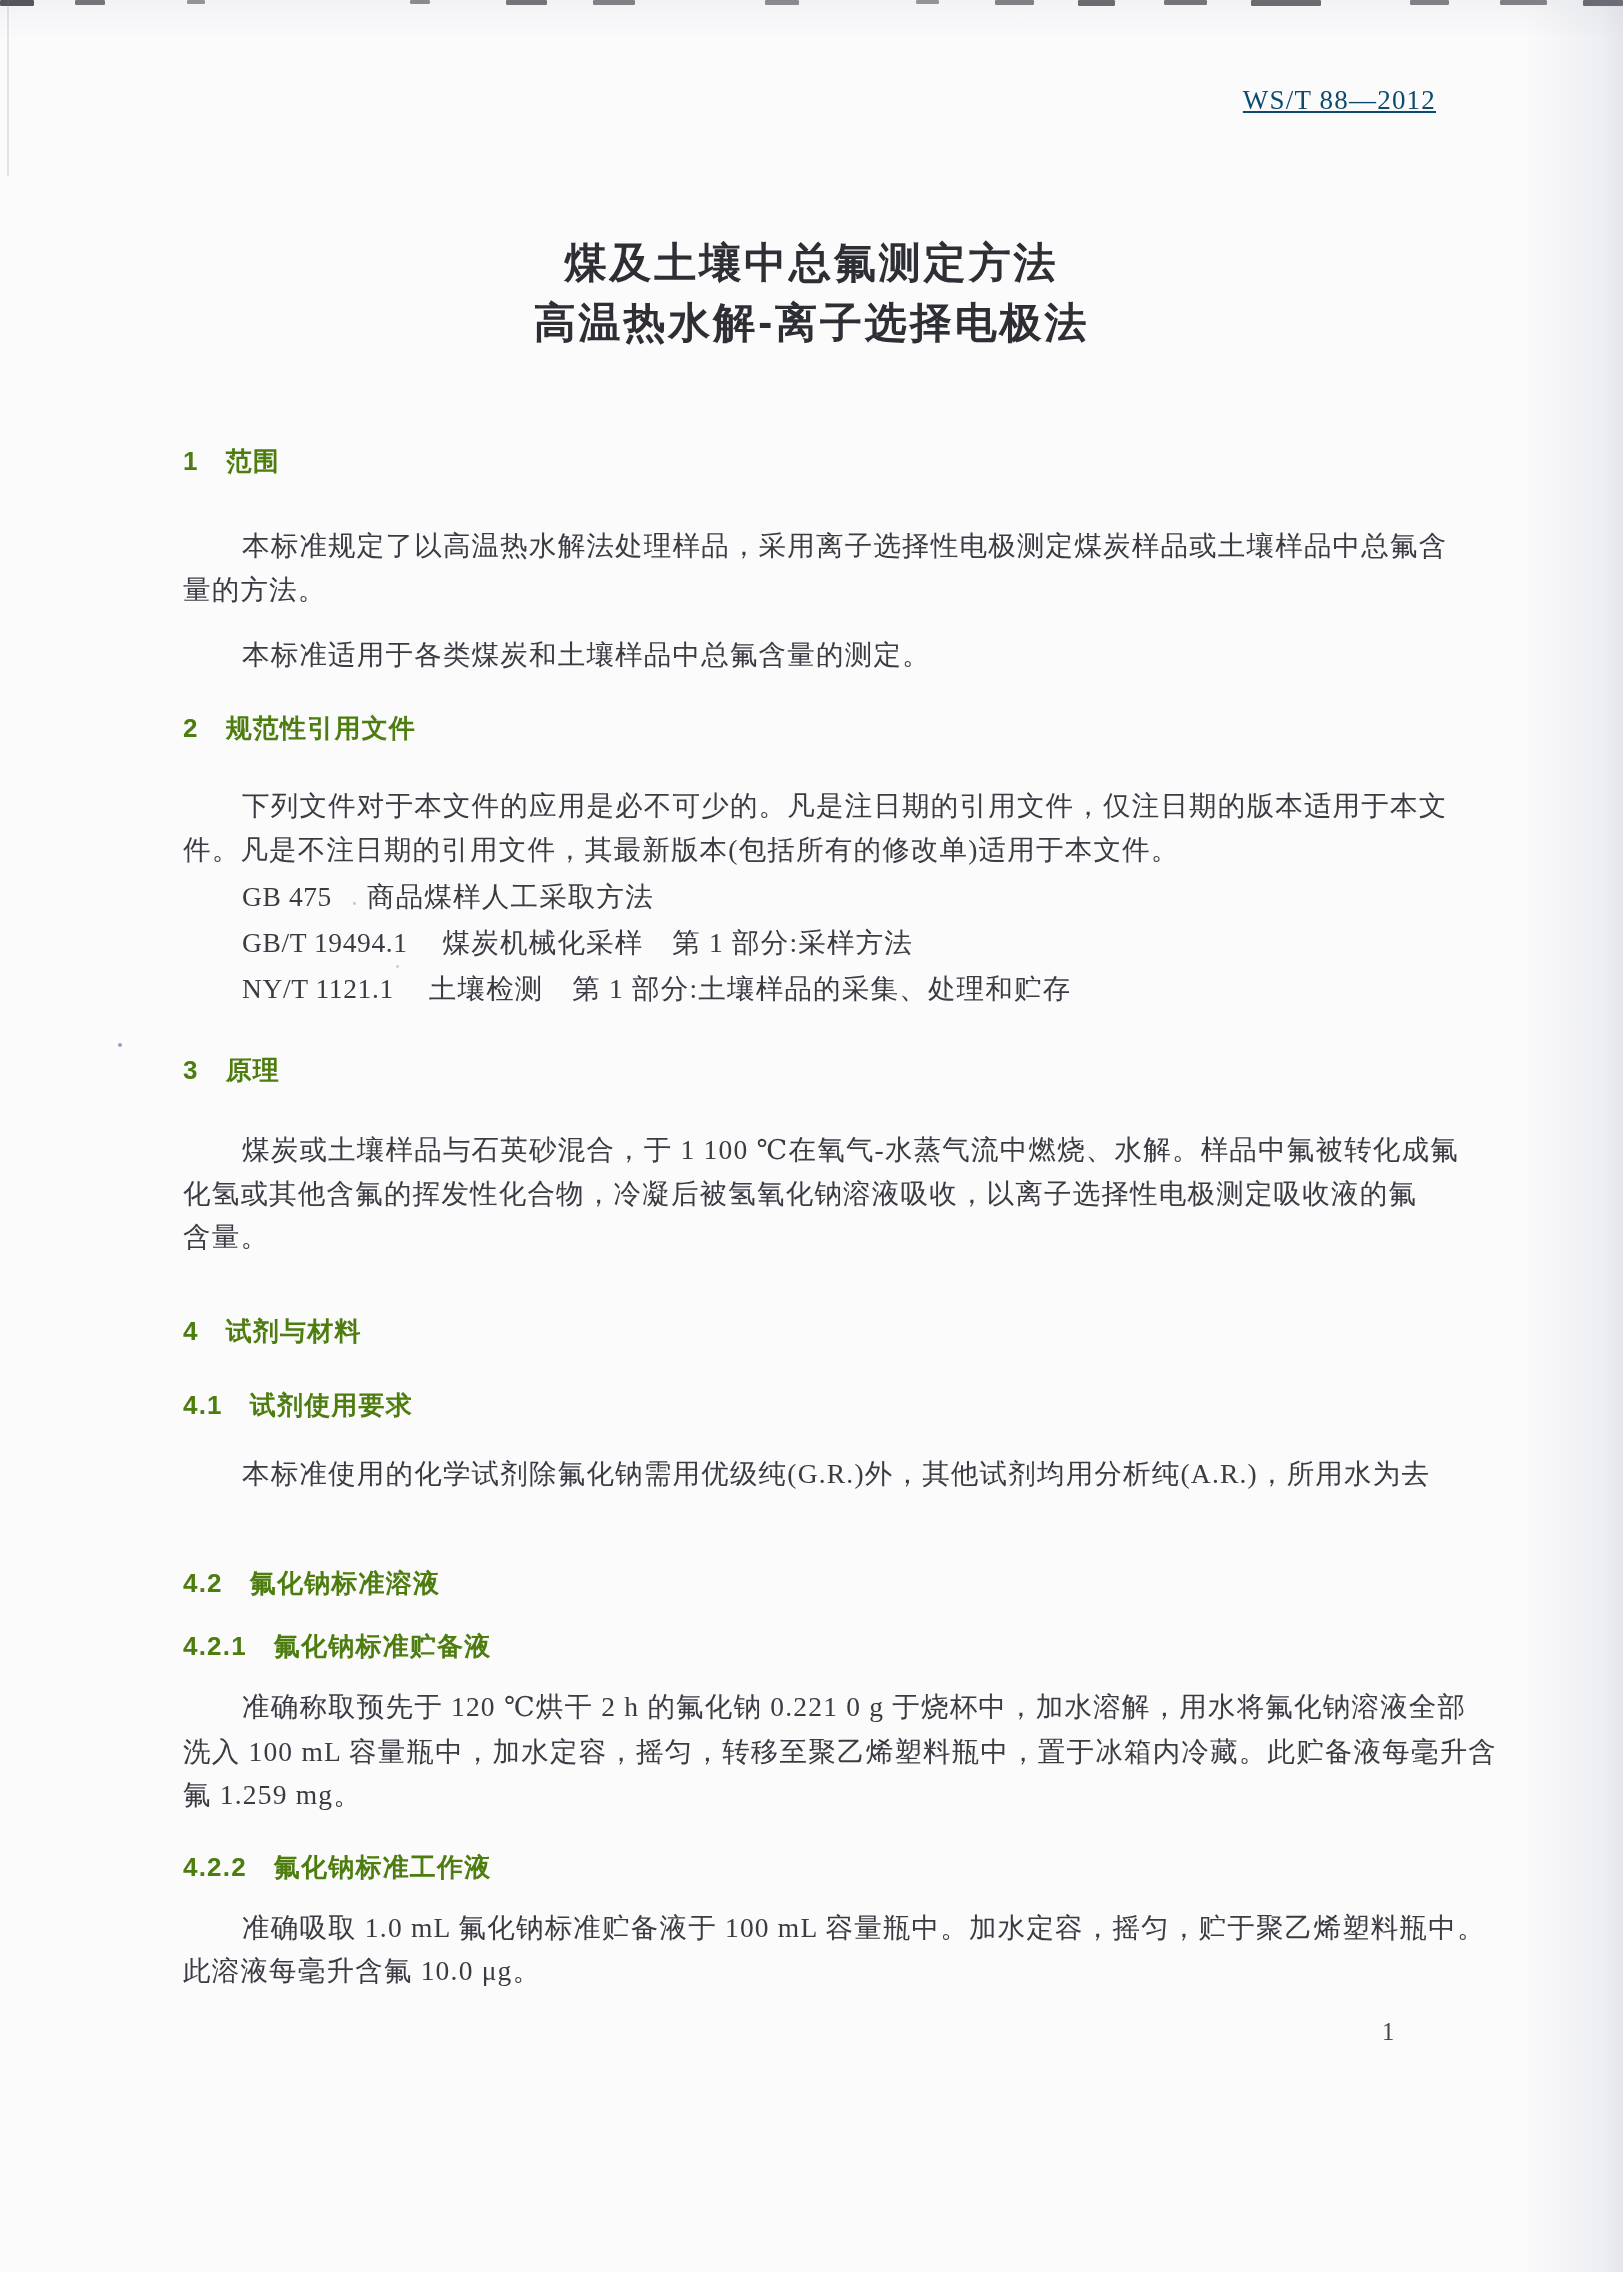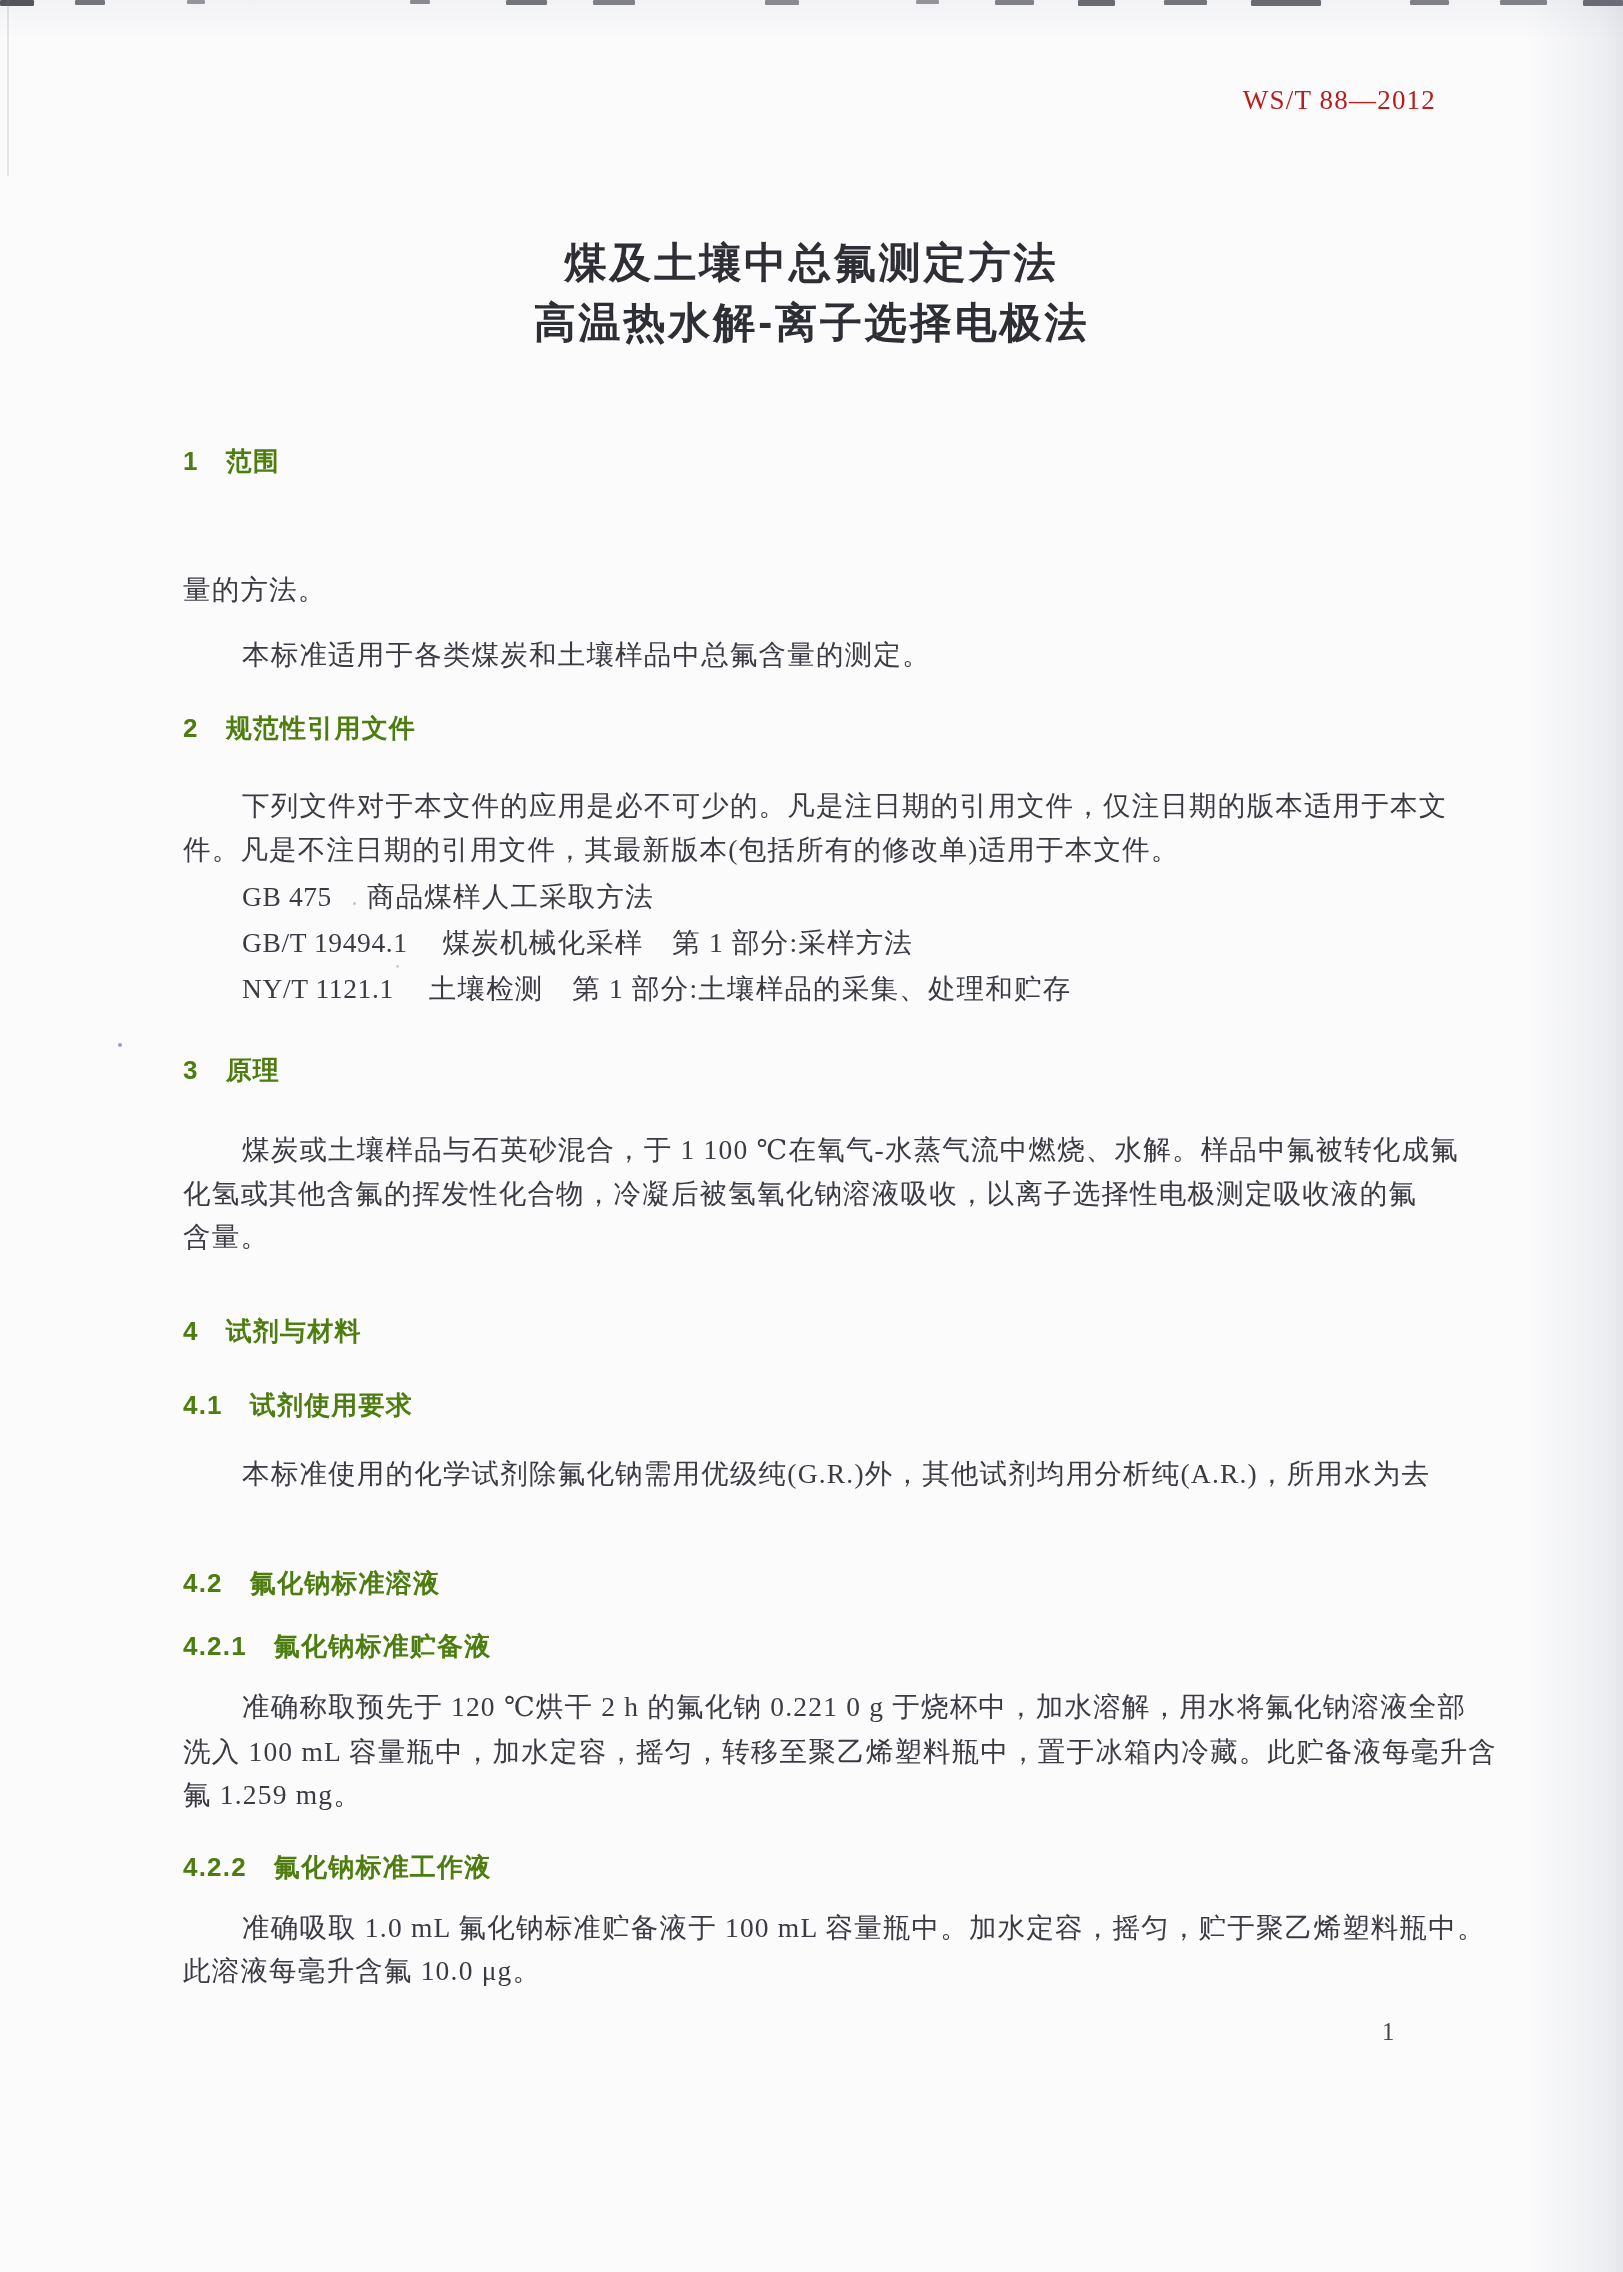--- a/index.html
+++ b/index.html
@@ -18,21 +18,21 @@
     pointer-events:none;
   }
   .page::before{
     content:"";position:absolute;top:0;left:0;width:100%;height:41px;
     background:linear-gradient(to bottom, rgba(160,165,180,0.10), rgba(160,165,180,0));
     pointer-events:none;
   }
   .abs{position:absolute;white-space:nowrap;}
   .std-code{
     top:85px;right:187px;
-    font-size:27px;letter-spacing:1.2px;color:#b91c1c;
+    font-size:27px;letter-spacing:1.2px;color:#0c4a6e;text-decoration:underline;
   }
   .doc-title{
     left:0;right:0;text-align:center;
     font-family:"Liberation Sans","DejaVu Sans",sans-serif;
     font-weight:bold;font-size:42px;letter-spacing:2.9px;color:#2e2e35;
   }
   .heading{
     left:183px;
     font-family:"Liberation Sans","DejaVu Sans",sans-serif;
     font-weight:bold;font-size:26px;letter-spacing:1.2px;color:#4d7c0f;
@@ -81,20 +81,21 @@
   <div class="speck" style="left:396px;top:965px;width:2.9px;height:2.9px;background:rgba(95,100,115,0.3);"></div>
 
   <div class="abs std-code">WS/T 88—2012</div>
 
   <div class="abs doc-title" style="top:235px;">煤及土壤中总氟测定方法</div>
   <div class="abs doc-title" style="top:295px;">高温热水解-离子选择电极法</div>
 
   <div class="abs heading" style="top:444px;">
     <span class="hnum">1</span><span>范围</span>
   </div>
+  <div class="abs bodyline indent" style="top:532px;">本标准规定了以高温热水解法处理样品，采用离子选择性电极测定煤炭样品或土壤样品中总氟含</div>
   <div class="abs bodyline" style="top:576px;">量的方法。</div>
   <div class="abs bodyline indent" style="top:641px;">本标准适用于各类煤炭和土壤样品中总氟含量的测定。</div>
 
   <div class="abs heading" style="top:711px;">
     <span class="hnum">2</span><span>规范性引用文件</span>
   </div>
   <div class="abs bodyline indent" style="top:792px;">下列文件对于本文件的应用是必不可少的。凡是注日期的引用文件，仅注日期的版本适用于本文</div>
   <div class="abs bodyline" style="top:836px;">件。凡是不注日期的引用文件，其最新版本(包括所有的修改单)适用于本文件。</div>
   <div class="abs refline" style="top:879px;font-family:Liberation Serif, serif;">
     <span class="rcode">GB 475</span><span>商品煤样人工采取方法</span>

